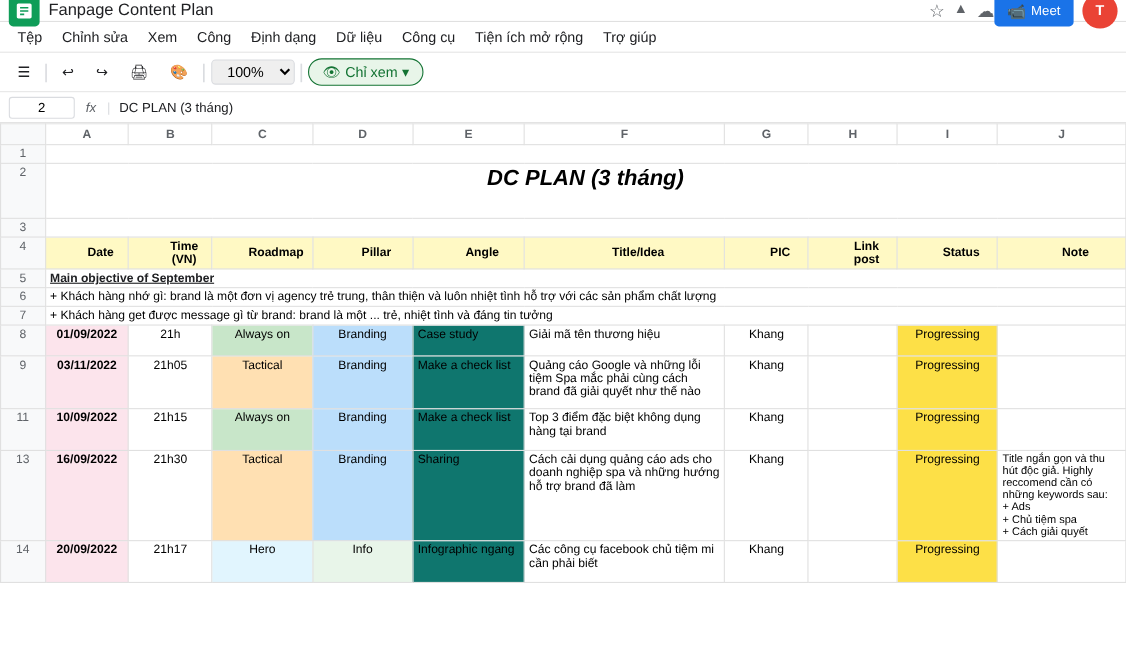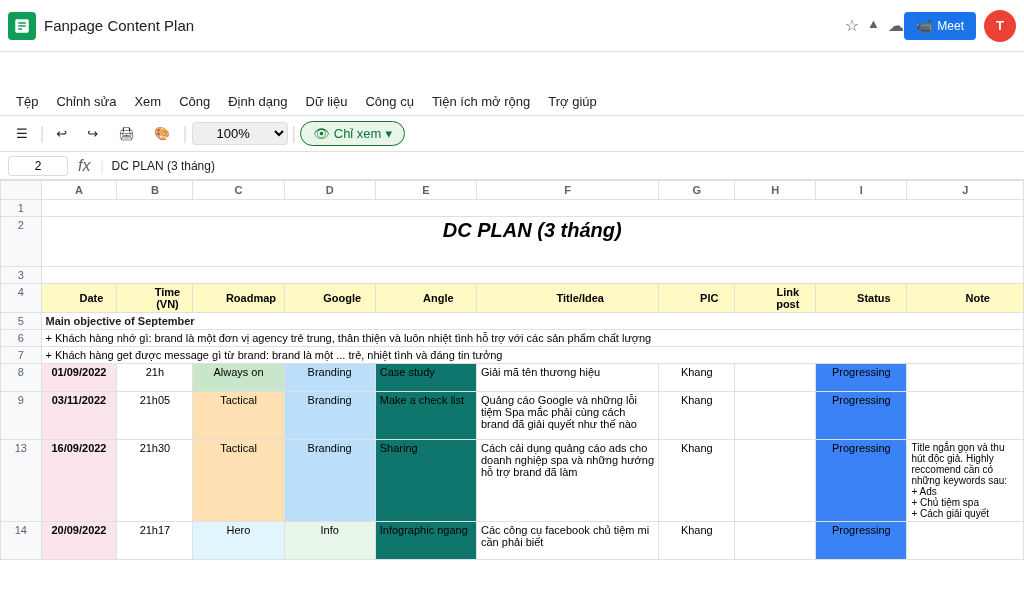--- a/index.html
+++ b/index.html
@@ -1,53 +1,53 @@
 <!DOCTYPE html>
 <html><head>
   <meta charset="utf-8">
   <style>
     * { box-sizing: border-box; margin: 0; padding: 0; }
     body { font-family: Arial, sans-serif; font-size: 12px; background: #fff; overflow: hidden; }
 
     
     #top-bar {
       display: flex; align-items: center; padding: 4px 8px;
-      background: #fff; border-bottom: 1px solid #e0e0e0; height: 52px;
+      background: #fff; border-bottom: 1px solid #e0e0e0; height: 20px;
     }
     #app-icon { width: 28px; height: 28px; background: #0f9d58; border-radius: 4px;
       display: flex; align-items: center; justify-content: center; color: white; font-size: 14px; font-weight: bold; margin-right: 8px; }
     #doc-title { font-size: 15px; font-weight: 500; color: #202124; flex: 1; }
     #doc-icons { display: flex; gap: 8px; margin-left: 8px; color: #5f6368; font-size: 16px; }
     #top-right { display: flex; gap: 8px; align-items: center; margin-left: auto; }
     #meet-btn { background: #1a73e8; color: white; border: none; border-radius: 4px; padding: 6px 12px; font-size: 12px; cursor: pointer; display: flex; align-items: center; gap: 4px; }
     #account-btn { width: 32px; height: 32px; background: #ea4335; border-radius: 50%; display: flex; align-items: center; justify-content: center; color: white; font-size: 13px; font-weight: bold; cursor: pointer; }
 
     
     #menu-bar {
       display: flex; align-items: center; padding: 2px 8px;
-      background: #fff; border-bottom: 1px solid #e0e0e0; height: 28px; gap: 2px; margin-top: 36px;
+      background: #fff; border-bottom: 1px solid #e0e0e0; height: 28px; gap: 2px;
     }
     .menu-item { padding: 3px 8px; cursor: pointer; border-radius: 4px; color: #202124; font-size: 13px; }
 
     
     #toolbar {
       display: flex; align-items: center; padding: 4px 8px;
       background: #fff; border-bottom: 1px solid #e0e0e0; height: 36px; gap: 4px;
     }
     .toolbar-btn { padding: 4px 8px; border: none; background: none; cursor: pointer; color: #202124; font-size: 13px; border-radius: 4px; }
-    #zoom-select { border: 1px solid #dadce0; border-radius: 4px; padding: 2px 20px; font-size: 13px; }
+    #zoom-select { border: 1px solid #dadce0; border-radius: 4px; padding: 2px 10px; font-size: 13px; }
     #view-btn { background: #e8f5e9; color: #137333; border: 1px solid #137333; border-radius: 16px; padding: 4px 12px; font-size: 13px; cursor: pointer; display: flex; align-items: center; gap: 4px; }
 
     
     #formula-bar {
       display: flex; align-items: center; padding: 2px 8px;
       background: #fff; border-bottom: 1px solid #e0e0e0; height: 28px; gap: 4px;
     }
     #cell-ref { width: 60px; border: 1px solid #dadce0; border-radius: 3px; padding: 2px 4px; font-size: 12px; text-align: center; }
-    #formula-icon { color: #5f6368; font-style: italic; font-size: 16px; padding: 0 6px; }
+    #formula-icon { color: #5f6368; font-style: italic; font-size: 12px; padding: 0 6px; }
     #formula-content { flex: 1; font-size: 12px; color: #202124; padding: 2px 4px; border: none; outline: none; }
     .row-num-header { width: 40px; min-width: 40px; border-right: 1px solid #e0e0e0; text-align: center; color: #5f6368; font-size: 11px; padding: 3px 0; }
     .col-header {
       text-align: center; font-size: 11px; color: #5f6368; padding: 3px 2px;
       border-right: 1px solid #e0e0e0; overflow: hidden;
     }
 
     
     #sheet-container { overflow: auto; height: calc(593px - 36px - 28px - 36px - 28px - 22px); }
     #sheet { width: 100%; border-collapse: collapse; }
@@ -61,25 +61,25 @@
     td.date-cell { background: #fce4ec; font-weight: bold; text-align: center; }
     td.time-cell { text-align: center; background: #fff; }
     td.roadmap-always { background: #c8e6c9; text-align: center; }
     td.roadmap-tactical { background: #ffe0b2; text-align: center; }
     td.roadmap-hero { background: #e1f5fe; text-align: center; }
     td.pillar-branding { background: #bbdefb; text-align: center; }
     td.pillar-info { background: #e8f5e9; text-align: center; }
     td.angle-cell { background: #0f766e; }
     td.title-content { background: #fff; font-size: 11px; }
     td.pic-cell { background: #fff; text-align: center; }
-    td.status-progressing { background: #3b82f6; text-align: center; }
+    td.status-progressing { background: #fde047; text-align: center; }
     td.note-cell { background: #fff; font-size: 10px; }
     td.info-row { background: #fff; font-size: 11px; }
     .merged-title { font-size: 20px; font-weight: bold; font-style: italic; text-align: center; background: #fff; }
-    .section-label { font-size: 11px; font-weight: bold; color: #202124; }
+    .section-label { font-size: 11px; font-weight: bold; color: #202124; text-decoration: underline; }
   </style>
 </head>
 <body>
 
 <div id="top-bar">
   <div id="app-icon">
     <svg width="18" height="18" viewBox="0 0 24 24" fill="white">
         <path d="M19 3H5c-1.1 0-2 .9-2 2v14c0 1.1.9 2 2 2h14c1.1 0 2-.9 2-2V5c0-1.1-.9-2-2-2zm-7 14H7v-2h5v2zm5-4H7v-2h10v2zm0-4H7V7h10v2z"></path>
       </svg>
   </div>
@@ -184,21 +184,21 @@
       <tr>
         <td class="row-num">3</td>
         <td colspan="10" style="border:1px solid #e0e0e0;height:12px;"></td>
       </tr>
 
       <tr style="height:26px;">
         <td class="row-num">4</td>
         <td class="col-label header-cell">Date</td>
         <td class="col-label header-cell">Time (VN)</td>
         <td class="col-label header-cell">Roadmap</td>
-        <td class="col-label header-cell">Google</td>
+        <td class="col-label header-cell">Pillar</td>
         <td class="col-label header-cell">Angle</td>
         <td class="col-label header-cell">Title/Idea</td>
         <td class="col-label header-cell">PIC</td>
         <td class="col-label header-cell">Link post</td>
         <td class="col-label header-cell">Status</td>
         <td class="col-label header-cell">Note</td>
       </tr>
 
       <tr>
         <td class="row-num">5</td>
@@ -237,20 +237,33 @@
         <td class="pillar-branding">Branding</td>
         <td class="angle-cell">Make a check list</td>
         <td class="title-content">Quảng cáo Google và những lỗi tiệm Spa mắc phải cùng cách brand đã giải quyết như thế nào</td>
         <td class="pic-cell">Khang</td>
         <td></td>
         <td class="status-progressing">Progressing</td>
         <td class="note-cell"></td>
       </tr>
 
 
+      <tr style="height:38px;">
+        <td class="row-num">11</td>
+        <td class="date-cell">10/09/2022</td>
+        <td class="time-cell">21h15</td>
+        <td class="roadmap-always">Always on</td>
+        <td class="pillar-branding">Branding</td>
+        <td class="angle-cell">Make a check list</td>
+        <td class="title-content">Top 3 điểm đặc biệt không dụng hàng tại brand</td>
+        <td class="pic-cell">Khang</td>
+        <td></td>
+        <td class="status-progressing">Progressing</td>
+        <td class="note-cell"></td>
+      </tr>
 
 
       <tr style="height:80px;">
         <td class="row-num">13</td>
         <td class="date-cell">16/09/2022</td>
         <td class="time-cell">21h30</td>
         <td class="roadmap-tactical">Tactical</td>
         <td class="pillar-branding">Branding</td>
         <td class="angle-cell">Sharing</td>
         <td class="title-content">Cách cải dụng quảng cáo ads cho doanh nghiệp spa và những hướng hỗ trợ brand đã làm</td>

